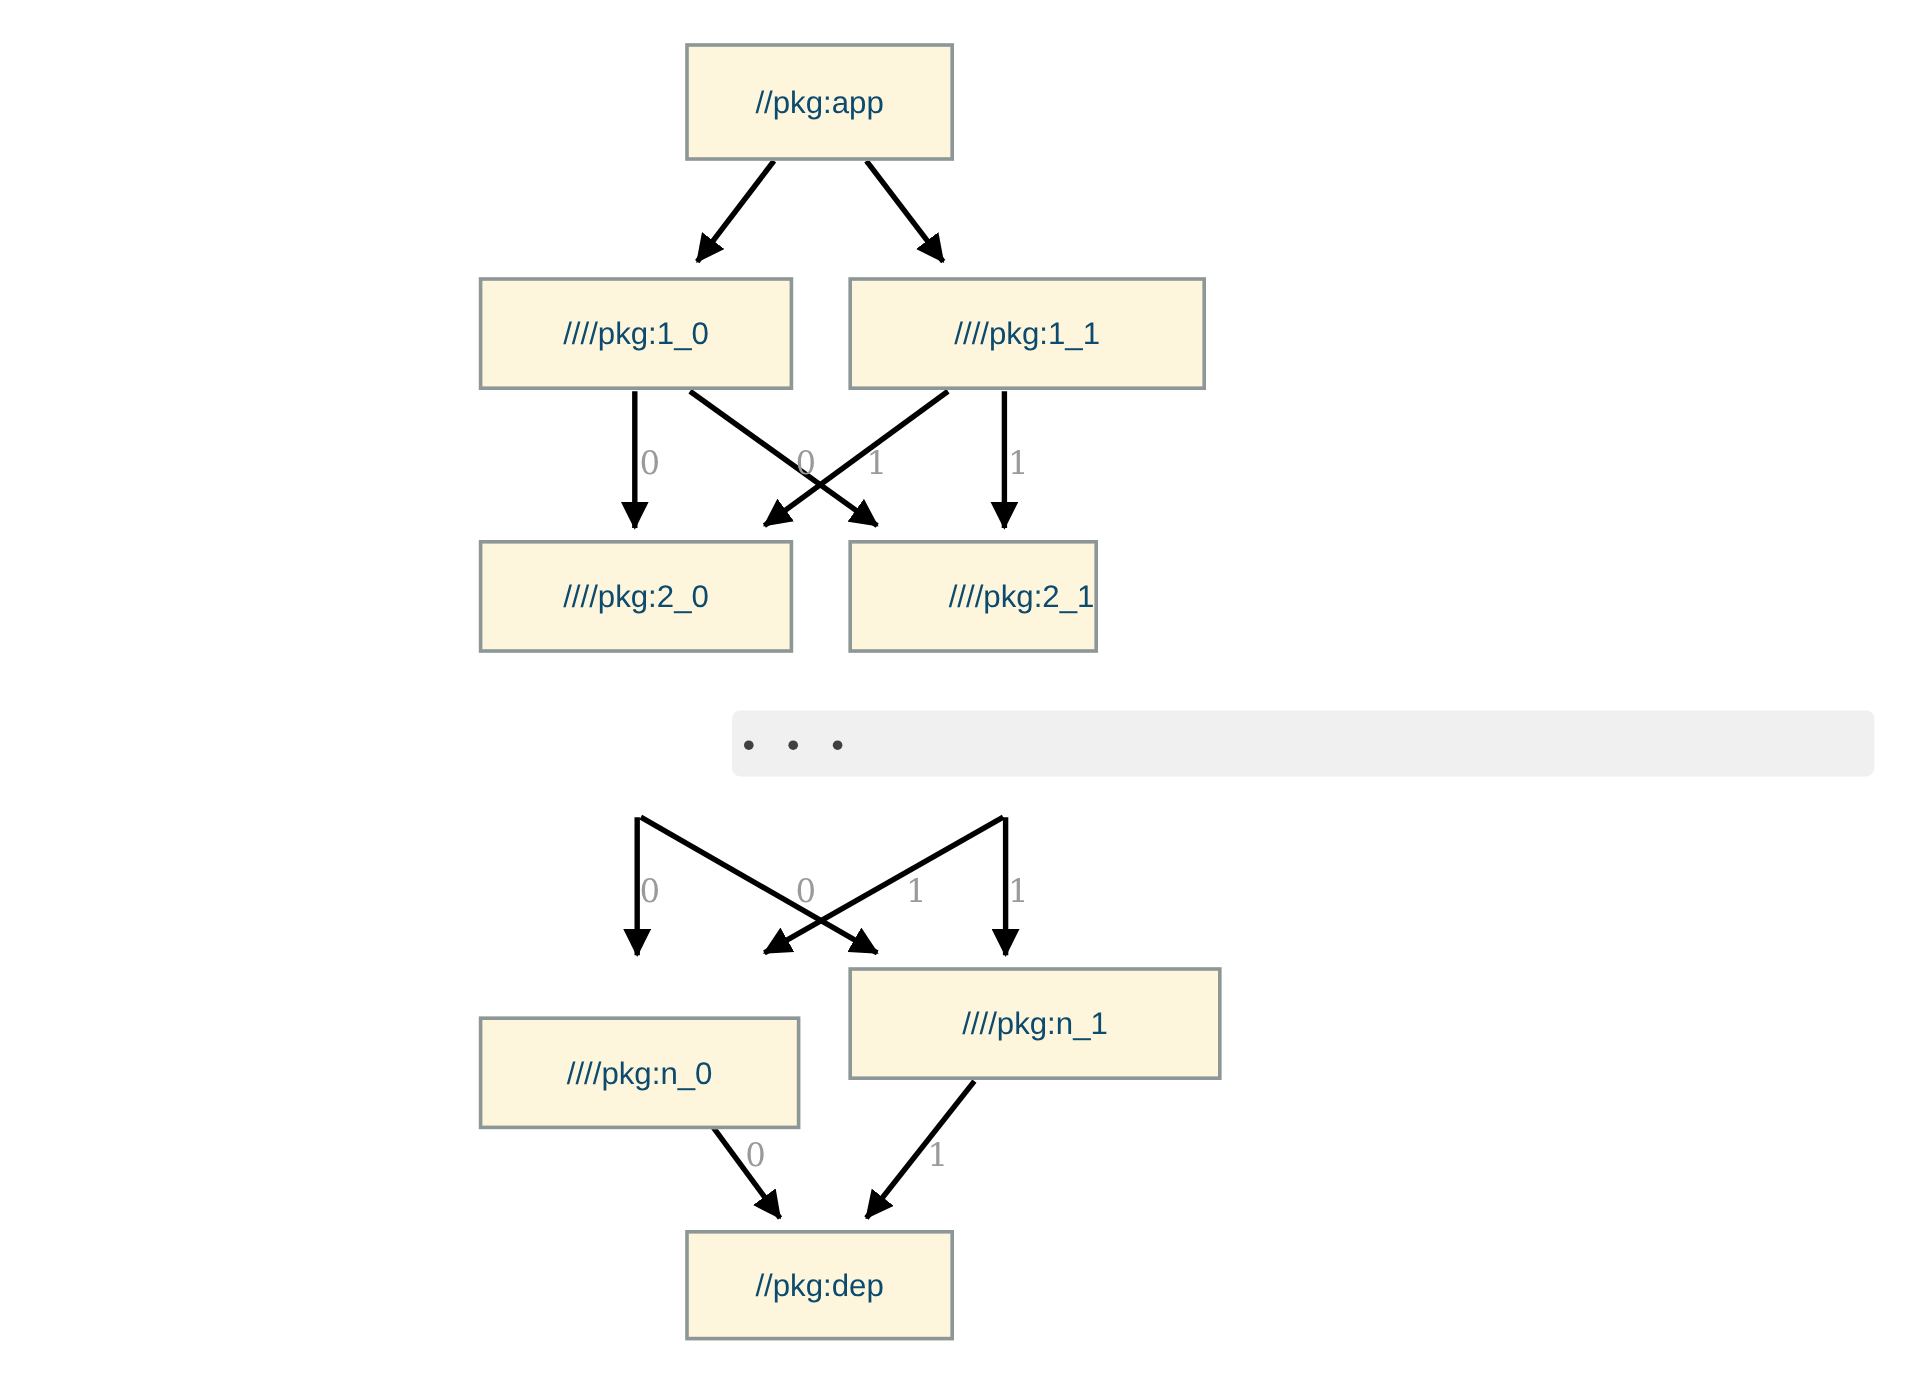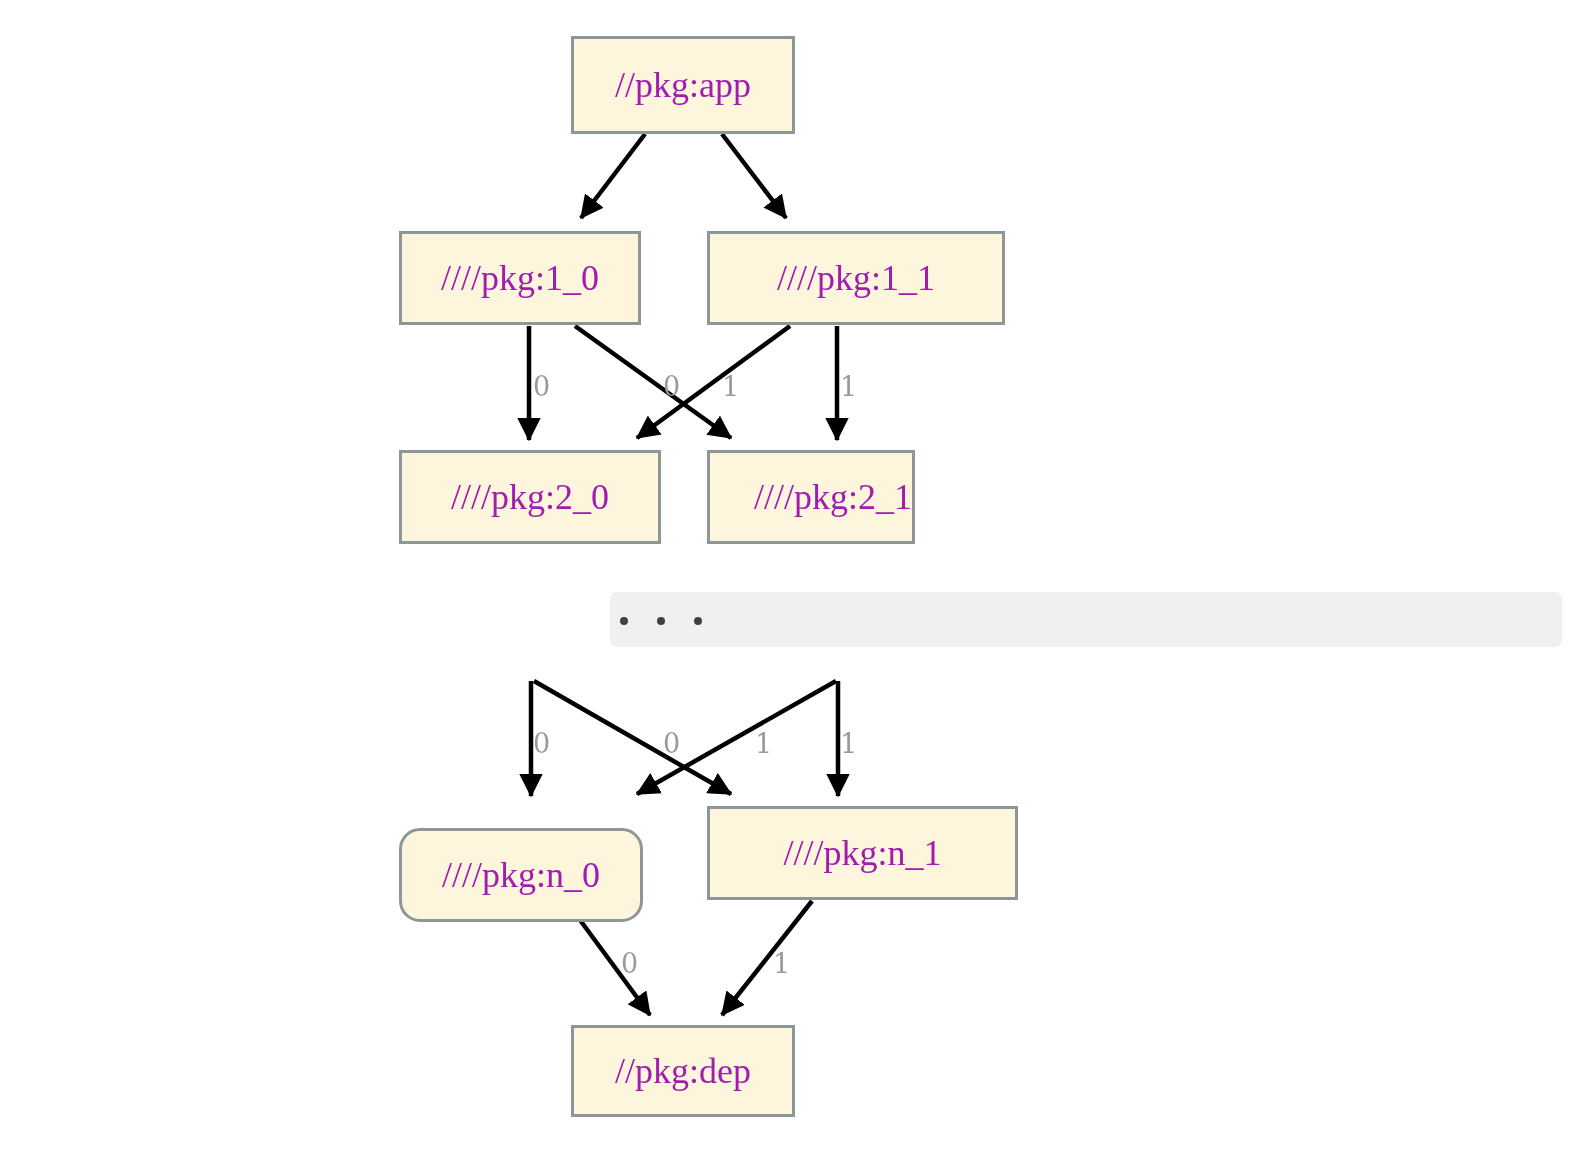--- a/index.html
+++ b/index.html
@@ -26,23 +26,23 @@
   .node-box {
     position: absolute;
     box-sizing: border-box;
     background: #fdf6dc;
     border: 3px solid #8d9797;
     display: flex;
     align-items: center;
     justify-content: center;
   }
   .node-label {
-    font-family: Liberation Serif, serif;
-    font-size: 36px;
-    color: #a21caf;
+    font-family: Liberation Sans, sans-serif;
+    font-size: 26px;
+    color: #0c4a6e;
     letter-spacing: 0px;
     white-space: pre;
   }
   .edge-label {
     position: absolute;
     font-family: "DejaVu Serif", serif;
     font-size: 27px;
     color: #9a9a9a;
     white-space: pre;
     user-select: none;
@@ -113,37 +113,37 @@
     </g>
     <g>
       <path d="M 812 901 L 722 1015" stroke="#000000" stroke-width="4.5" fill="none" marker-end="url(#arrow)"></path>
     </g>
   </svg>
 
   <div class="node-box" style="left:571px; top:36px; width:224px; height:98px;">
     <span class="node-label">//pkg:app</span>
   </div>
 
-  <div class="node-box" style="left:399px; top:231px; width:242px; height:94px;">
+  <div class="node-box" style="left:399px; top:231px; width:262px; height:94px;">
     <span class="node-label">////pkg:1_0</span>
   </div>
 
   <div class="node-box" style="left:707px; top:231px; width:298px; height:94px;">
     <span class="node-label">////pkg:1_1</span>
   </div>
 
   <div class="node-box" style="left:399px; top:450px; width:262px; height:94px;">
     <span class="node-label">////pkg:2_0</span>
   </div>
 
   <div class="node-box" style="left:707px; top:450px; width:208px; height:94px;justify-content:flex-end;">
     <span class="node-label">////pkg:2_1</span>
   </div>
 
-  <div class="node-box" style="left:399px; top:828px; width:244px; height:94px;border-radius:21px;">
+  <div class="node-box" style="left:399px; top:847px; width:268px; height:94px;">
     <span class="node-label">////pkg:n_0</span>
   </div>
 
   <div class="node-box" style="left:707px; top:806px; width:311px; height:94px;">
     <span class="node-label">////pkg:n_1</span>
   </div>
 
   <div class="node-box" style="left:571px; top:1025px; width:224px; height:92px;">
     <span class="node-label">//pkg:dep</span>
   </div>

